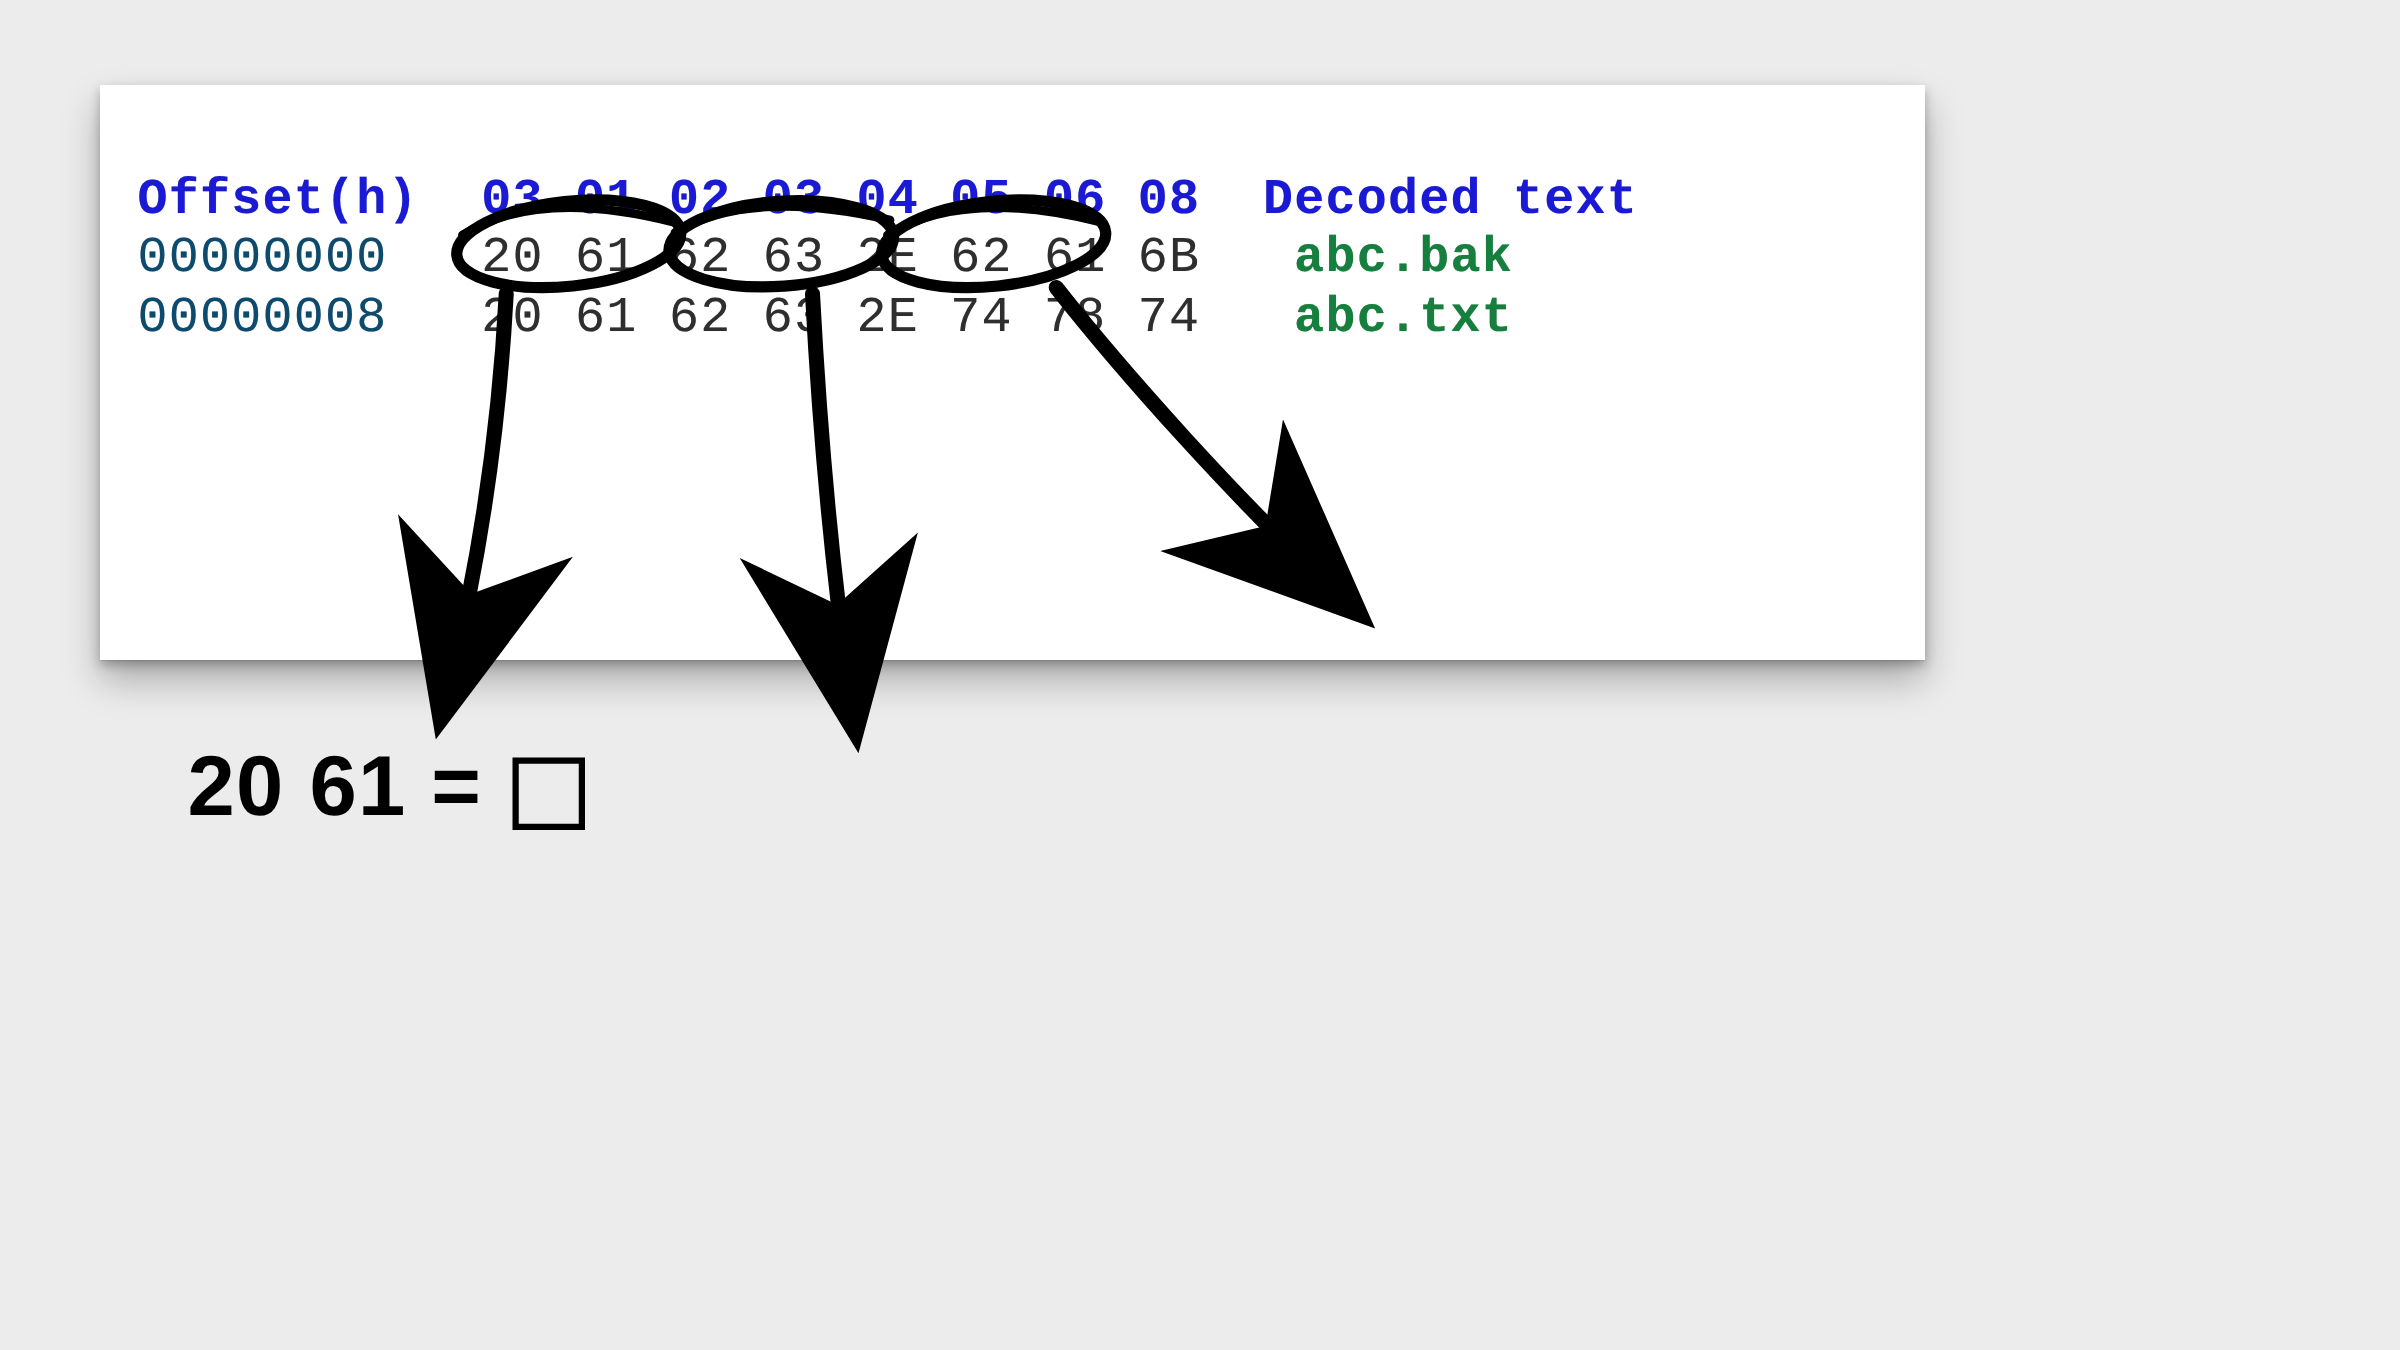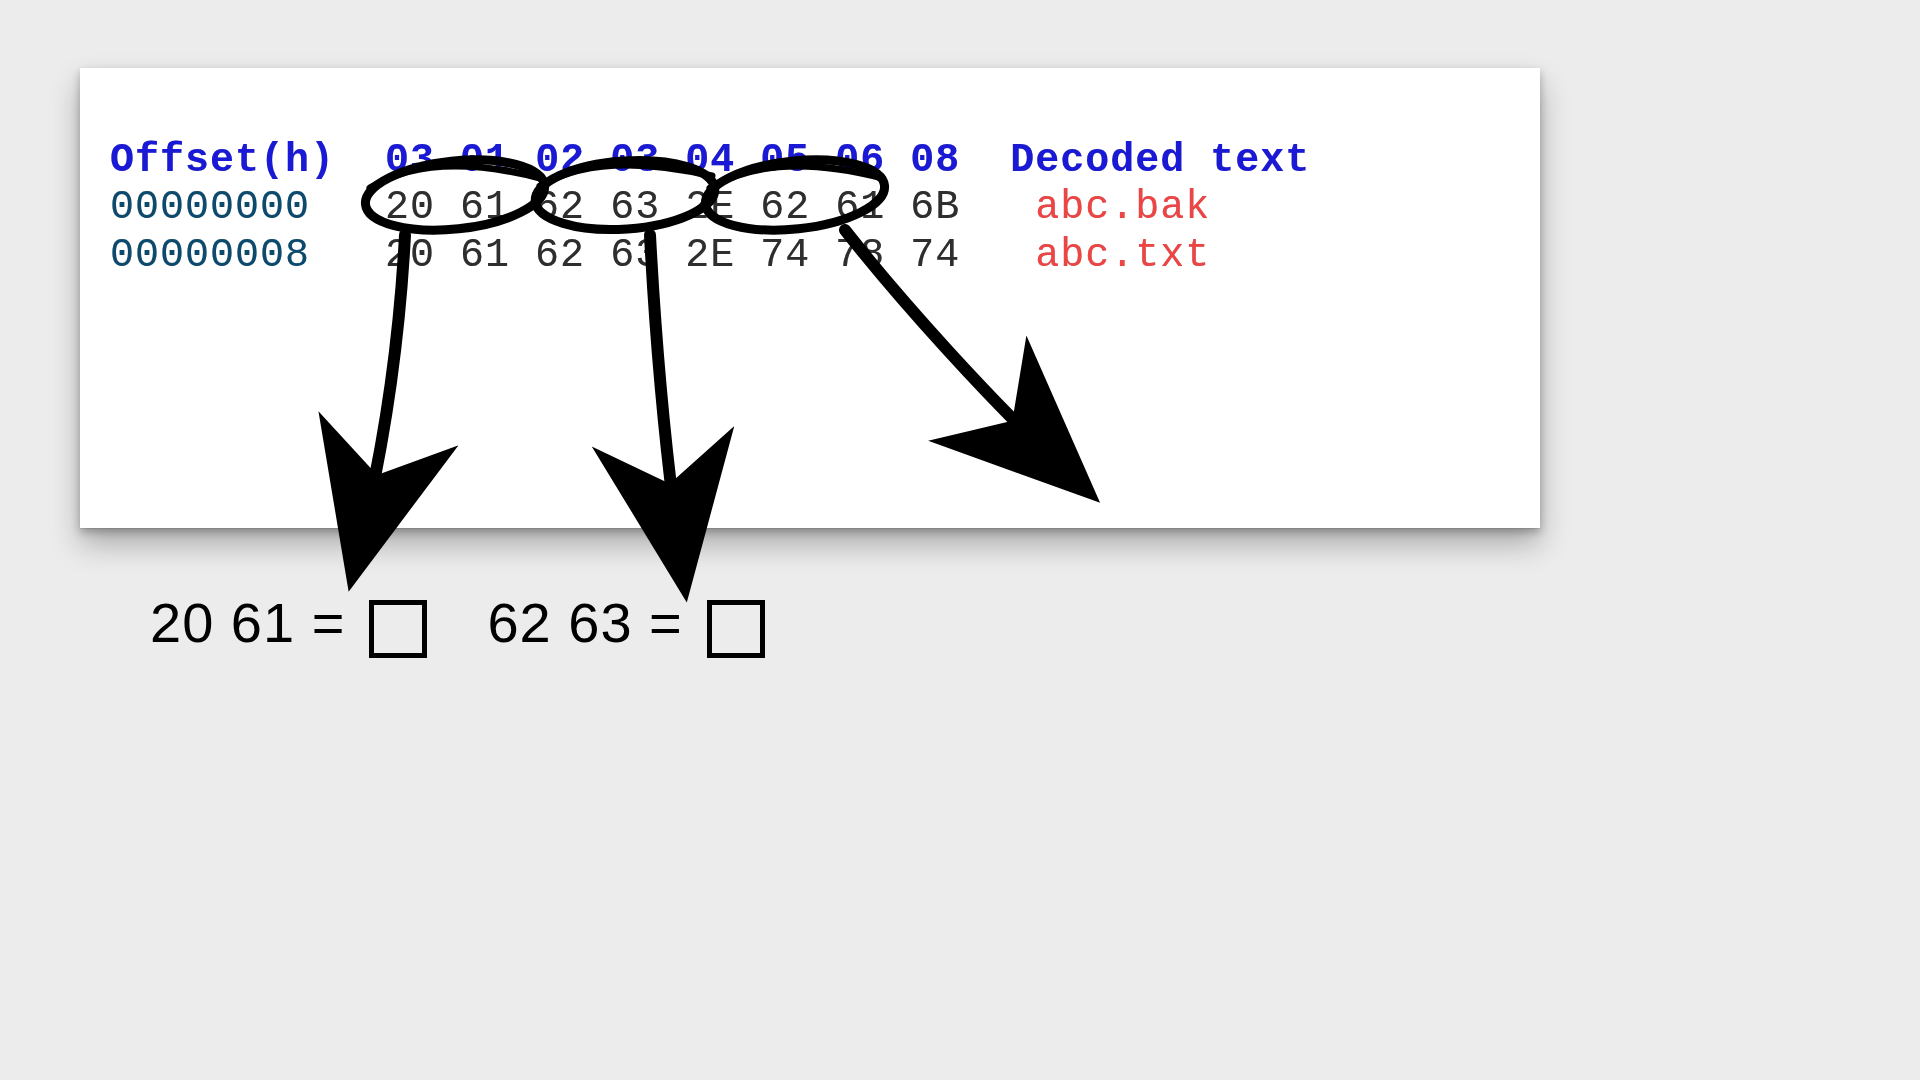--- a/index.html
+++ b/index.html
@@ -44,39 +44,41 @@
     color: #1a1ad6;
     font-weight: bold;
   }
   .hexgrid .row {
     color: #2e2e2e;
   }
   .hexgrid .row .off {
     color: #0c4a6e;
   }
   .hexgrid .row .dec {
-    color: #ef4444;
+    color: #15803d;
+    font-weight: bold;
   }
   
   .hexgrid span {
     text-shadow: 0 0 0.6px rgba(0,0,0,0.35);
   }
 
   .equations {
     position: absolute;
     left: 150px;
     top: 590px;
     font-family: Arial, Helvetica, sans-serif;
-    font-size: 56px;
-    font-weight: 400;
+    font-size: 68px;
+    font-weight: 700;
     color: #000;
     letter-spacing: 1px;
     white-space: nowrap;
     display: flex;
     gap: 60px;
+    flex-direction: column;
   }
   .eq { display: inline-flex; align-items: center; }
   .eq .txt { margin-right: 18px; }
   .eq .box {
     display: inline-block;
     width: 58px;
     height: 58px;
     border: 5px solid #000;
     box-sizing: border-box;
     margin-left: 6px;
@@ -129,19 +131,15 @@
       <path d="M650,235 C655,330 665,450 680,555"></path>
       <path d="M845,230 C900,300 990,400 1065,470"></path>
     </g>
   </svg>
 
   <div class="equations">
     <span class="eq">
       <span class="txt"><span>20 61</span> =</span>
       <span class="box"></span>
     </span>
-    <span class="eq">
-      <span class="txt"><span>62 63</span> =</span>
-      <span class="box"></span>
-    </span>
   </div>
 
 </div>
 
 </body></html>

